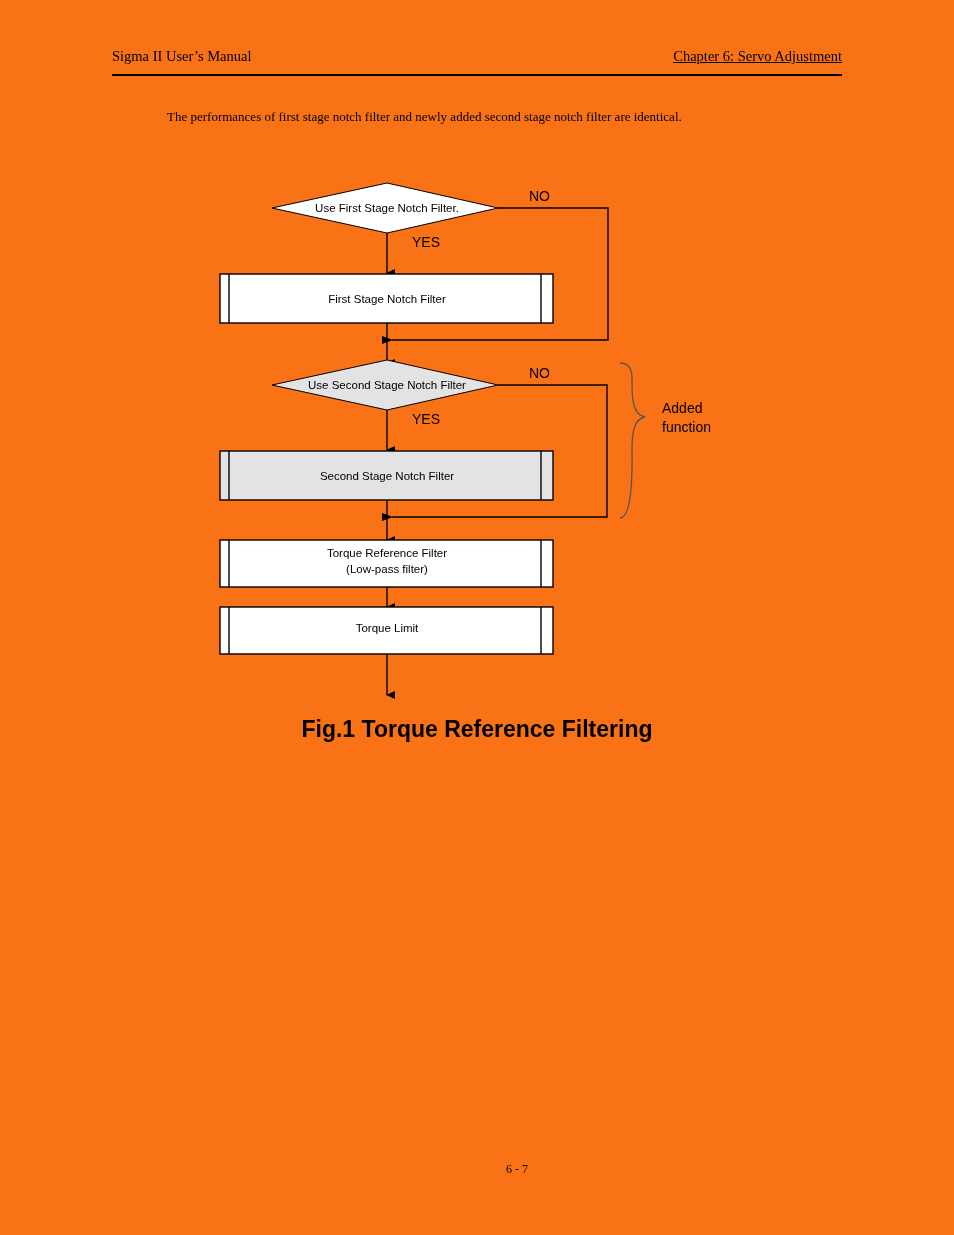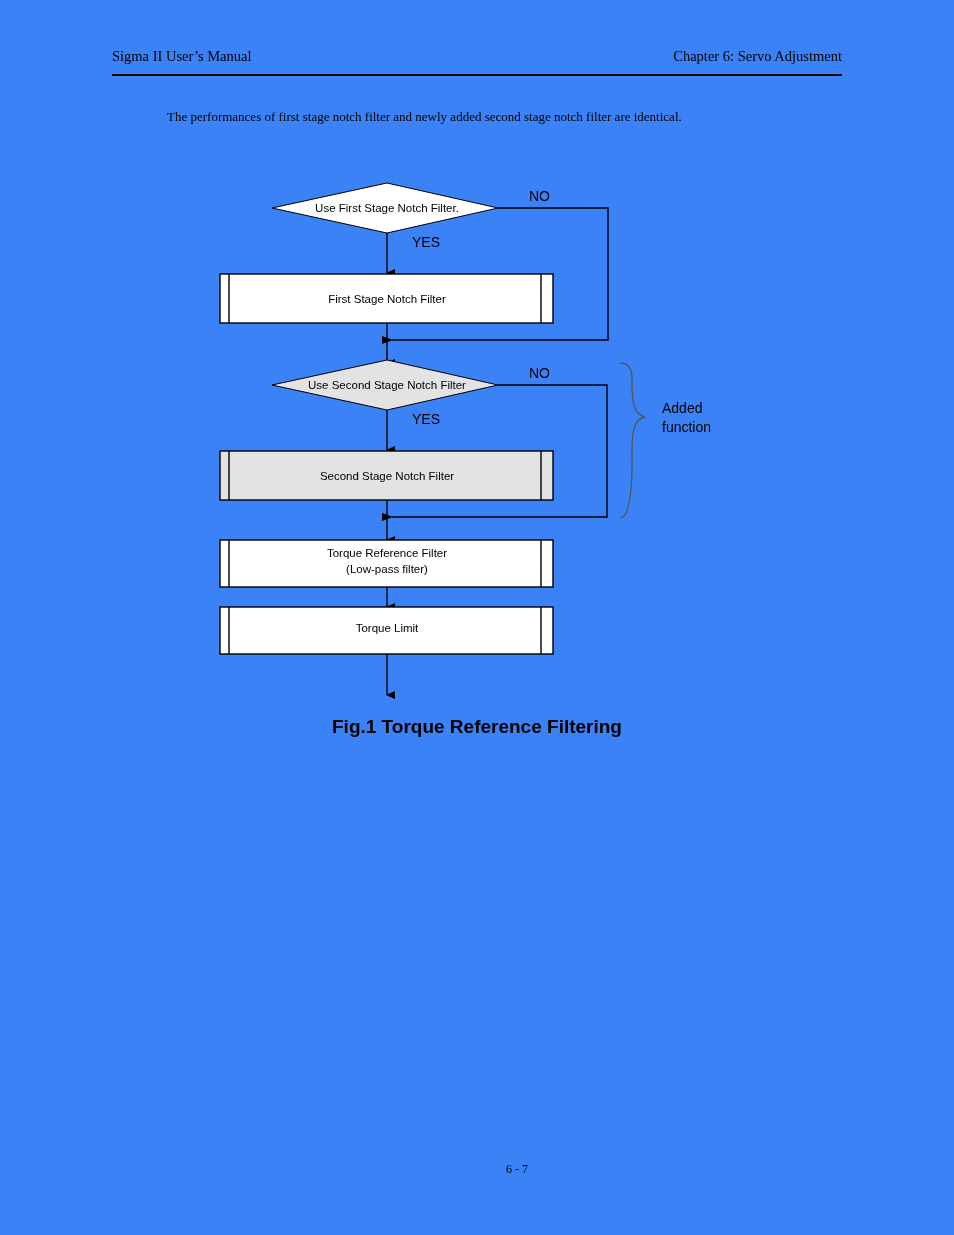--- a/index.html
+++ b/index.html
@@ -4,39 +4,39 @@
 <style>
   html, body {
     margin: 0;
     padding: 0;
     background: #ffffff;
   }
   .page {
     position: relative;
     width: 954px;
     height: 1235px;
-    background: #3b82f6;
+    background: #f97316;
     overflow: hidden;
   }
 
   
   .header {
     position: absolute;
     left: 112px;
     top: 48px;
     width: 730px;
     display: flex;
     justify-content: space-between;
     align-items: baseline;
     font-family: "Liberation Serif", "DejaVu Serif", serif;
     font-size: 14.5px;
     color: #000;
   }
   .header-left  { white-space: nowrap; }
-  .header-right { white-space: nowrap; }
+  .header-right { white-space: nowrap; text-decoration: underline; }
   .header-rule {
     position: absolute;
     left: 112px;
     top: 74px;
     width: 730px;
     height: 2px;
     background: #000;
   }
 
   
@@ -61,21 +61,21 @@
   }
   .flow svg { display: block; }
 
   .fig-caption {
     position: absolute;
     left: 0;
     top: 716px;
     width: 954px;
     text-align: center;
     font-family: "Liberation Sans", "DejaVu Sans", sans-serif;
-    font-size: 19px;
+    font-size: 23px;
     font-weight: bold;
     color: #000;
   }
 
   
   .footer {
     position: absolute;
     left: 0;
     top: 1162px;
     width: 954px;

